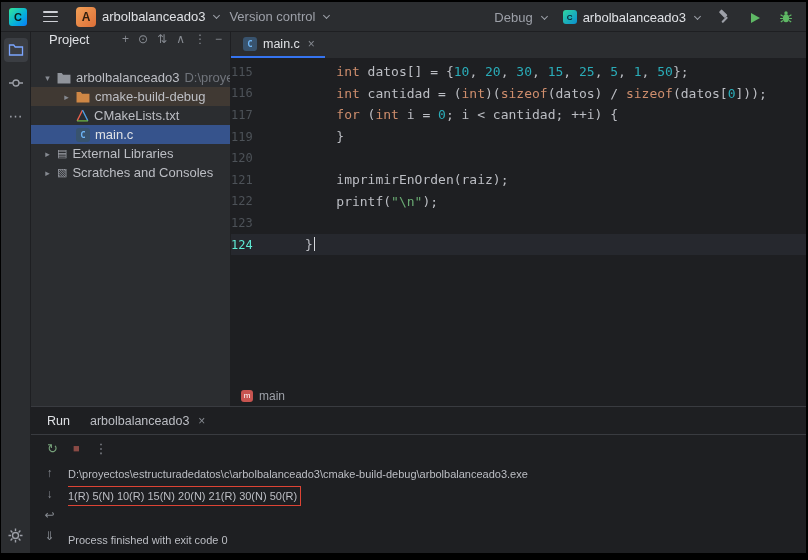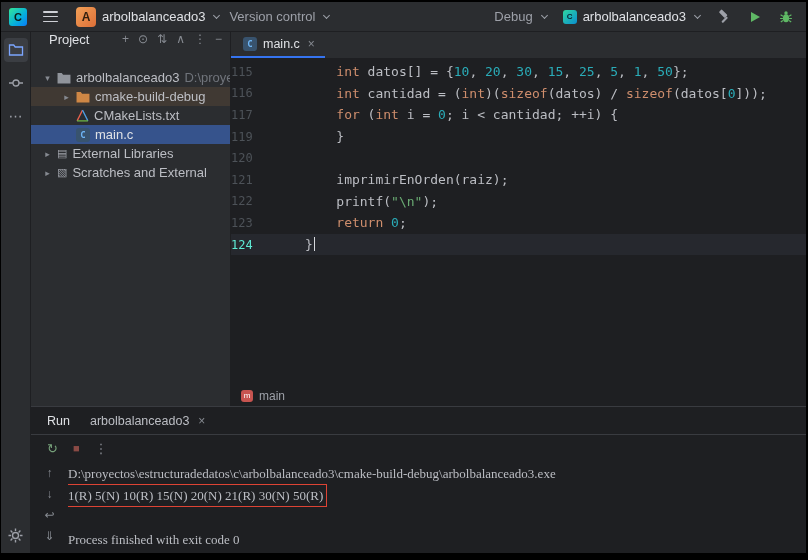--- a/index.html
+++ b/index.html
@@ -19,21 +19,21 @@
   .hamburger { width:15px; height:11px; display:flex; flex-direction:column;
                justify-content:space-between; margin:0 8px 0 6px; cursor:pointer; }
   .hamburger i { display:block; height:1.5px; background:#ced0d6; border-radius:1px; }
   .menu-chip { display:flex; align-items:center; gap:6px; color:#dfe1e5; cursor:pointer; }
   .avatar { width:20px; height:20px; border-radius:4px; flex:none;
             background:linear-gradient(135deg,#f2a057,#dd6f38); color:#33200f;
             font-weight:bold; font-size:12px; display:flex; align-items:center; justify-content:center; }
   .chev { width:5px; height:5px; border-right:1.5px solid #9da0a8; border-bottom:1.5px solid #9da0a8;
           display:inline-block; transform:rotate(45deg); margin:-2px 0 0 3px; flex:none; }
   .dim { color:#9da0a8; }
-  .tb-right { margin-left:auto; display:flex; align-items:center; gap:16px; }
+  .tb-right { margin-left:auto; display:flex; align-items:flex-end; gap:16px; }
   .runcfg-icon { width:14px; height:14px; border-radius:3px; flex:none;
                  background:linear-gradient(135deg,#2fd6a0,#0a8fd0); color:#06222e;
                  font-size:8px; font-weight:bold; display:flex; align-items:center; justify-content:center; }
   .tb-iconbtn { display:flex; align-items:center; justify-content:center; cursor:pointer; }
 
   
   .body { flex:1; display:flex; min-height:0; }
   .strip { width:30px; flex:none; background:#2b2d30; border-right:1px solid #1e1f22;
            display:flex; flex-direction:column; align-items:center; padding:6px 0 6px; gap:9px; }
   .strip-btn { width:24px; height:24px; border-radius:4px; display:flex; align-items:center;
@@ -97,21 +97,21 @@
   .run-tab { display:flex; align-items:center; gap:7px; color:#bcbec4; cursor:pointer; }
   .run-toolbar { height:26px; flex:none; display:flex; align-items:center; gap:15px;
                  padding-left:16px; font-size:13px; }
   .ic-rerun { color:#76a07a; cursor:pointer; }
   .ic-stop { color:#8a4a45; font-size:11px; cursor:pointer; }
   .ic-more { color:#868a91; cursor:pointer; }
   .run-body { flex:1; display:flex; min-height:0; }
   .console-gutter { width:37px; flex:none; display:flex; flex-direction:column; align-items:center;
                     gap:7px; padding-top:5px; color:#868a91; font-size:12px; }
   .console-gutter span { cursor:pointer; }
-  .console { flex:1; font-family:Liberation Serif, serif; font-size:13px; color:#bcbec4;
+  .console { flex:1; font-family:Liberation Sans, sans-serif; font-size:11px; color:#bcbec4;
              padding-top:2px; white-space:pre; overflow:hidden; }
   .c-line { height:22px; line-height:22px; }
   .annot { outline:1.5px solid #dd4334; outline-offset:3px; }
 </style>
 </head>
 <body>
 
 <div class="window">
 
   <header class="titlebar">
@@ -247,21 +247,21 @@
               <span>main.c</span>
             </div>
             <div class="row">
               <span class="tchev">▸</span>
               <span class="glyph-ico">▤</span>
               <span>External Libraries</span>
             </div>
             <div class="row">
               <span class="tchev">▸</span>
               <span class="glyph-ico">▧</span>
-              <span>Scratches and External</span>
+              <span>Scratches and Consoles</span>
             </div>
           </div>
         </aside>
 
         <section class="editor-col">
           <div class="tabbar">
             <div class="tab">
               <span class="cfile">C</span>
               <span>main.c</span>
               <span class="tab-close">×</span>
@@ -269,21 +269,21 @@
           </div>
           <div class="code-area">
             <div id="code-lines">
                 <div class="code-line"><span class="ln">115</span><span class="ct"><span class="tok-p">    </span><span class="tok-k">int</span><span class="tok-p"> datos[] = {</span><span class="tok-n">10</span><span class="tok-p">, </span><span class="tok-n">20</span><span class="tok-p">, </span><span class="tok-n">30</span><span class="tok-p">, </span><span class="tok-n">15</span><span class="tok-p">, </span><span class="tok-n">25</span><span class="tok-p">, </span><span class="tok-n">5</span><span class="tok-p">, </span><span class="tok-n">1</span><span class="tok-p">, </span><span class="tok-n">50</span><span class="tok-p">};</span></span></div>
                 <div class="code-line"><span class="ln">116</span><span class="ct"><span class="tok-p">    </span><span class="tok-k">int</span><span class="tok-p"> cantidad = (</span><span class="tok-k">int</span><span class="tok-p">)(</span><span class="tok-k">sizeof</span><span class="tok-p">(datos) / </span><span class="tok-k">sizeof</span><span class="tok-p">(datos[</span><span class="tok-n">0</span><span class="tok-p">]));</span></span></div>
                 <div class="code-line"><span class="ln">117</span><span class="ct"><span class="tok-p">    </span><span class="tok-k">for</span><span class="tok-p"> (</span><span class="tok-k">int</span><span class="tok-p"> i = </span><span class="tok-n">0</span><span class="tok-p">; i &lt; cantidad; ++i) {</span></span></div>
                 <div class="code-line"><span class="ln">119</span><span class="ct"><span class="tok-p">    }</span></span></div>
                 <div class="code-line"><span class="ln">120</span><span class="ct"></span></div>
                 <div class="code-line"><span class="ln">121</span><span class="ct"><span class="tok-p">    imprimirEnOrden(raiz);</span></span></div>
                 <div class="code-line"><span class="ln">122</span><span class="ct"><span class="tok-p">    printf(</span><span class="tok-s">"\n"</span><span class="tok-p">);</span></span></div>
-                <div class="code-line"><span class="ln">123</span><span class="ct"><span class="tok-p">    </span><span class="tok-k">return</span><span class="tok-p"> </span><span class="tok-n">0</span><span class="tok-p">;</span></span></div>
+                <div class="code-line"><span class="ln">123</span></div>
                 <div class="code-line current"><span class="ln">124</span><span class="ct"><span class="tok-p">}</span><span class="caret"></span></span></div>
               </div>
           </div>
           <div class="breadcrumbs">
             <span class="bc-icon">m</span>
             <span>main</span>
           </div>
         </section>
       </div>
 

